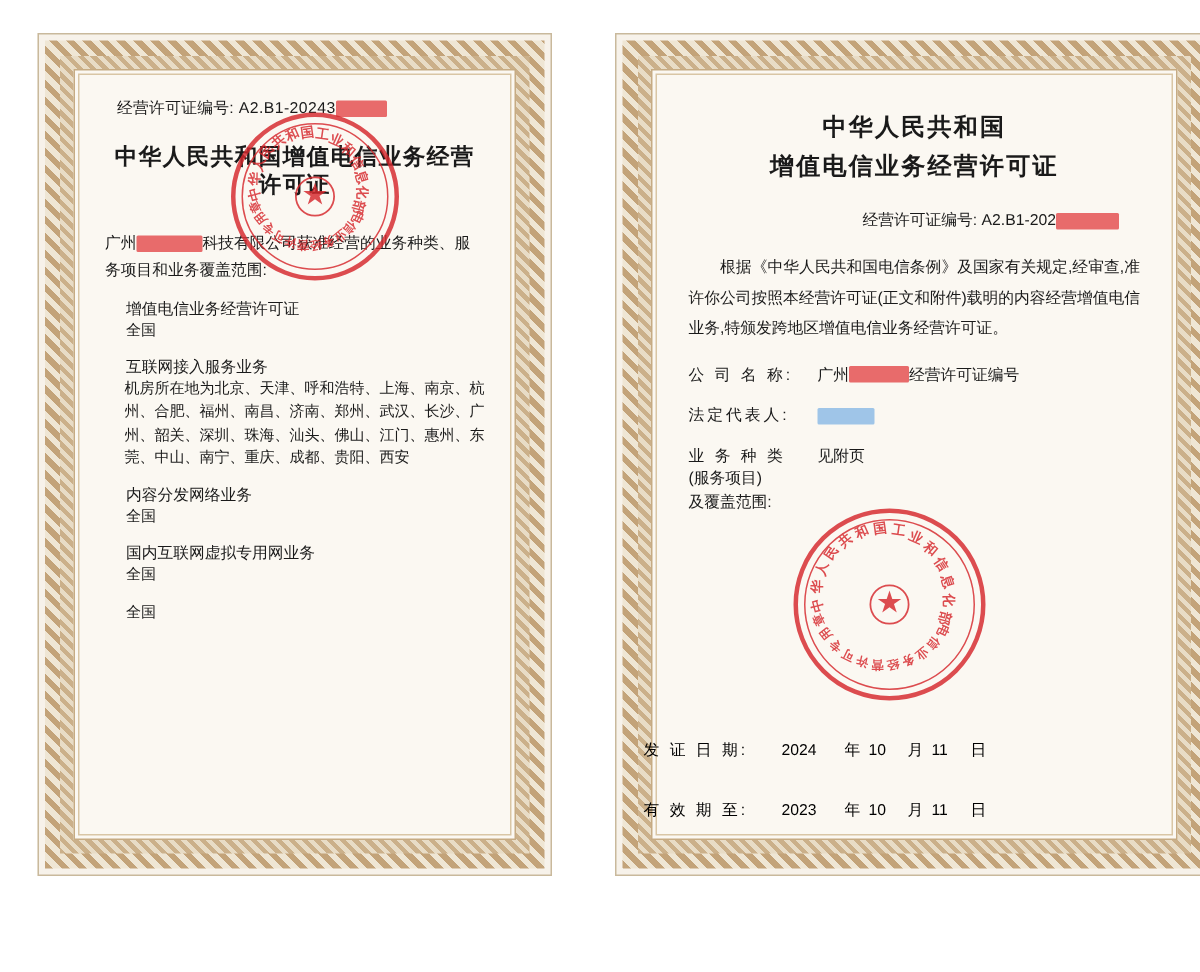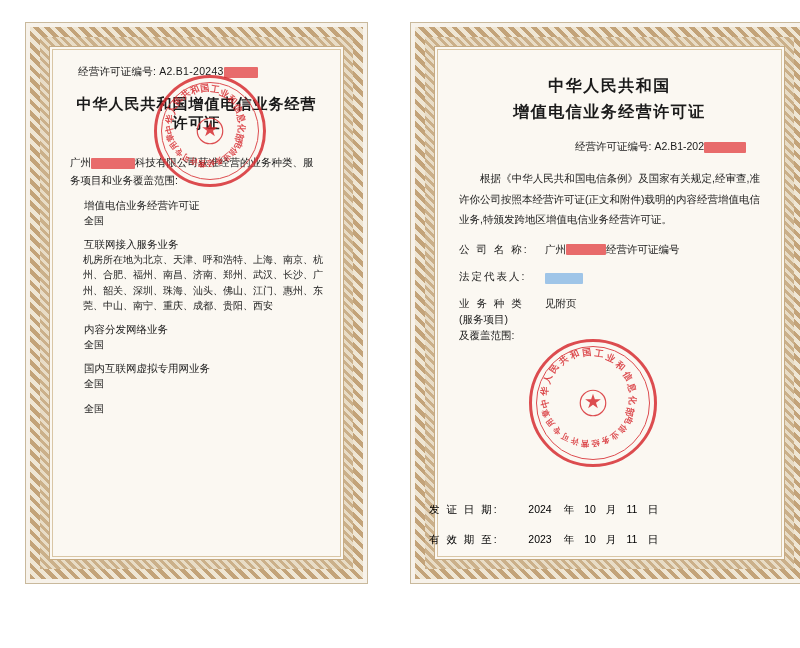--- a/index.html
+++ b/index.html
@@ -183,35 +183,34 @@
   .date-block {
     position: absolute;
     left: 18px;
     right: 14px;
     bottom: 36px;
     font-size: 10.5px;
   }
   .date-row {
     display: flex;
     align-items: baseline;
-    margin-top: 16px;
+    margin-top: 26px;
   }
   .date-label {
     width: 92px;
     letter-spacing: 2px;
     flex: none;
   }
   .date-nums {
     display: flex;
     align-items: baseline;
     gap: 4px;
   }
   .date-nums .num {
     display: inline-block;
-    text-align: center;
   }
   .date-nums .yr { width: 38px; }
   .date-nums .md { width: 22px; }
   .date-nums .unit { width: 12px; }
   
   .seal {
     position: absolute;
     border-radius: 50%;
     border: 3px solid #d6272c;
     box-sizing: border-box;

